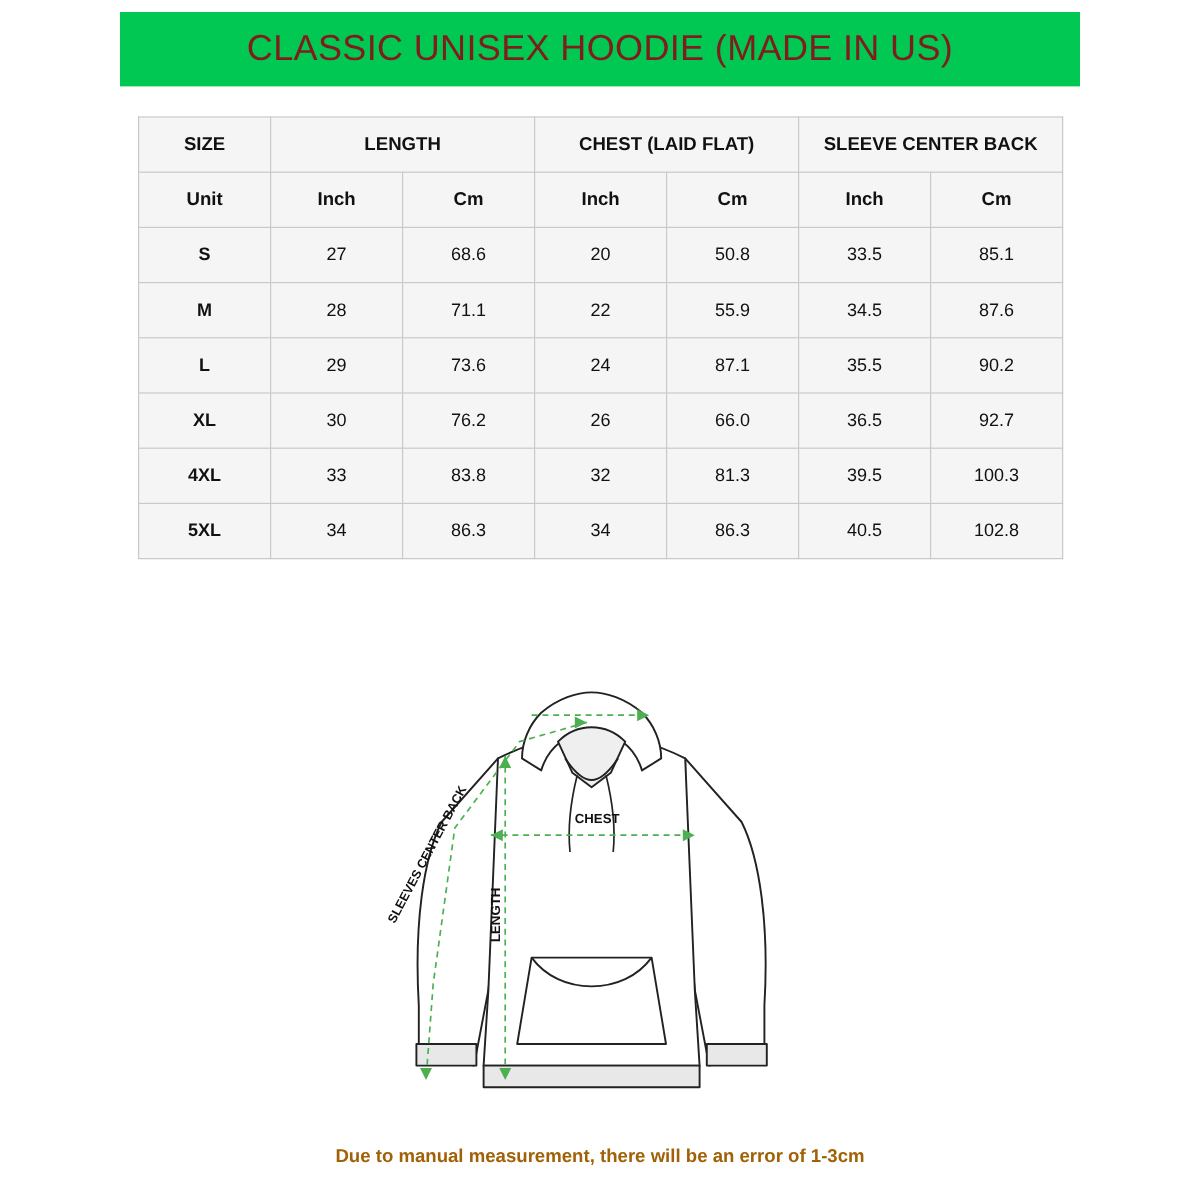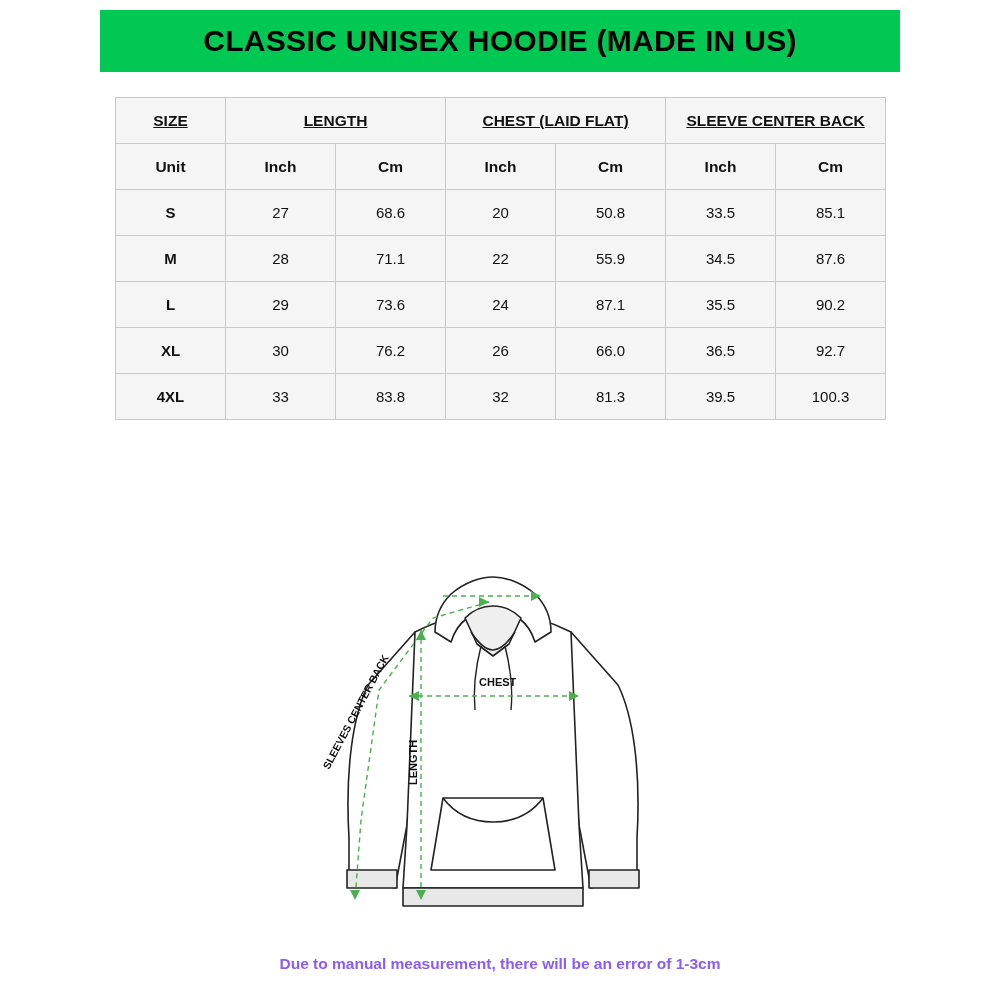--- a/index.html
+++ b/index.html
@@ -26,23 +26,23 @@
     left: 100px;
     top: 10px;
     width: 800px;
     height: 62px;
     background: #00c853;
     display: flex;
     align-items: center;
     justify-content: center;
   }
   .banner-title {
-    color: #000000;
+    color: #7f1d1d;
     font-size: 30px;
-    font-weight: bold;
+    font-weight: normal;
     letter-spacing: 0.3px;
     text-align: center;
     white-space: nowrap;
   }
 
   
   .table-wrap {
     position: absolute;
     left: 115px;
     top: 97px;
@@ -67,40 +67,39 @@
     font-weight: bold;
     font-size: 15.5px;
   }
   .col-size { width: 110px; }
   .col-num  { width: 110px; }
   td.bold-cell, th.bold-cell {
     font-weight: bold;
   }
   .row-head-top th {
     height: 46px;
-    text-decoration: underline;
   }
 
   
   .illus {
     position: absolute;
     left: 283px;
     top: 570px;
     width: 420px;
     height: 360px;
   }
 
   
   .footnote {
     position: absolute;
     left: 0;
     top: 955px;
     width: 1000px;
     text-align: center;
-    color: #8b5cf6;
+    color: #a16207;
     font-size: 15.5px;
     font-weight: bold;
   }
 </style>
 </head>
 <body>
 
 <div class="page">
 
   <div class="banner">
@@ -173,20 +172,29 @@
           <td>92.7</td>
         </tr>
         <tr>
           <td class="bold-cell">4XL</td>
           <td>33</td>
           <td>83.8</td>
           <td>32</td>
           <td>81.3</td>
           <td>39.5</td>
           <td>100.3</td>
+        </tr>
+        <tr>
+          <td class="bold-cell">5XL</td>
+          <td>34</td>
+          <td>86.3</td>
+          <td>34</td>
+          <td>86.3</td>
+          <td>40.5</td>
+          <td>102.8</td>
         </tr>
       </tbody>
     </table>
   </div>
 
   <div class="illus">
     <svg width="420" height="360" viewBox="0 0 420 360">
       <g fill="#ffffff" stroke="#222222" stroke-width="1.6" stroke-linejoin="round">
 
         <path d="M132,62 L85,115 C70,145 62,200 66,268 L66,308 L112,318 L124,255 C130,200 132,140 132,100 Z"></path>

